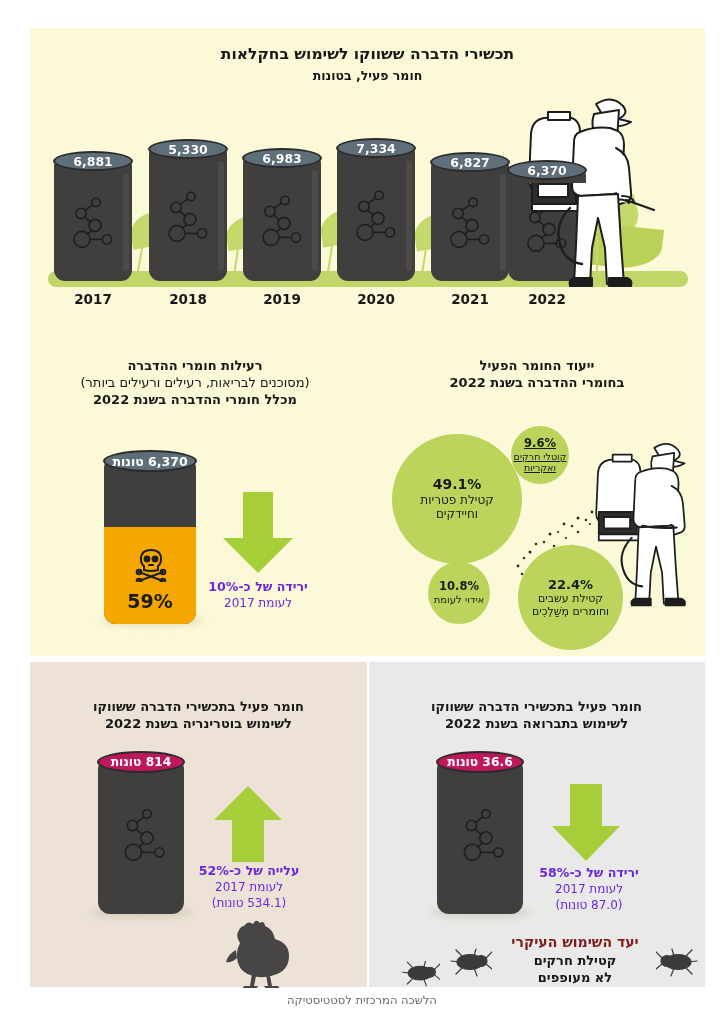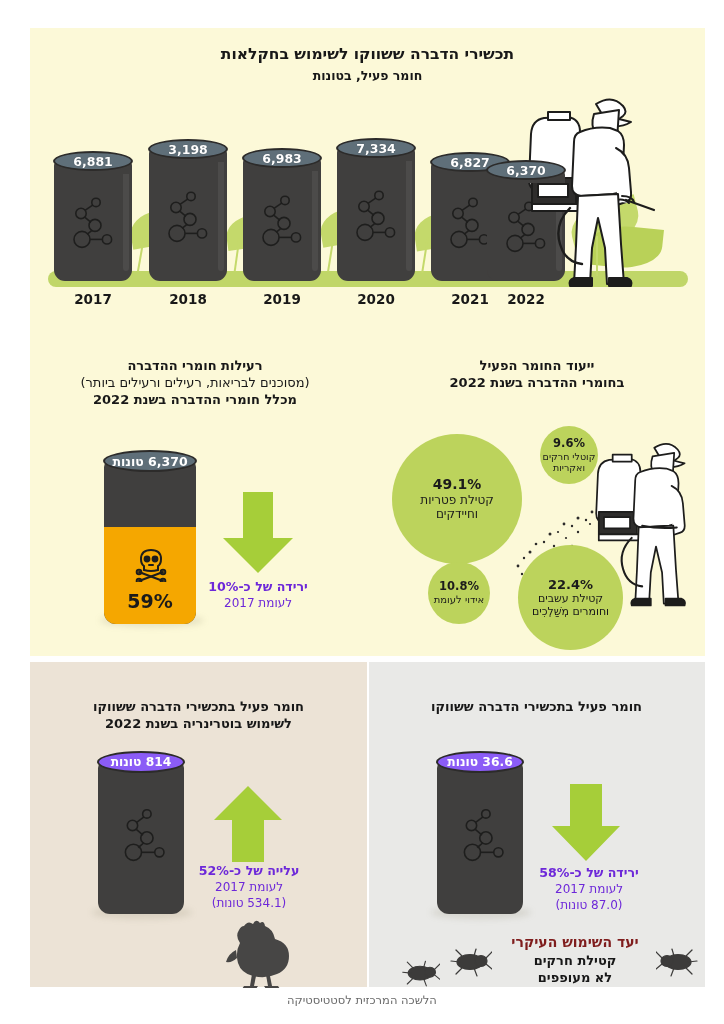--- a/index.html
+++ b/index.html
@@ -79,21 +79,21 @@
   .bubble .p{font-weight:bold;}
   .bubble .l{font-weight:normal;}
 
   
   .bsec-title{position:absolute;text-align:center;font-weight:bold;
       font-size:13px;line-height:1.32;color:#181818;}
   .bbarrel{position:absolute;width:86px;}
   .bbarrel .body{position:absolute;left:0;top:9px;width:86px;height:153px;
       background:#403f3e;border-radius:7px 7px 12px 12px;}
   .bbarrel .lid{position:absolute;left:-1px;top:-1px;width:88px;height:22px;
-      background:#8b5cf6;border:2.6px solid #2c2b2a;border-radius:50%;
+      background:#be185d;border:2.6px solid #2c2b2a;border-radius:50%;
       box-sizing:border-box;display:flex;align-items:center;justify-content:center;
       color:#fff;font-weight:bold;font-size:12.3px;z-index:4;}
 
   #goal{position:absolute;text-align:center;line-height:1.35;}
   #goal .g{color:#7f1d1d;font-weight:bold;font-size:14px;}
   #goal .t{color:#181818;font-weight:bold;font-size:13px;}
 
   #footer{position:absolute;left:0;top:993px;width:724px;text-align:center;
       font-size:11.5px;color:#6a6a6a;}
 </style>
@@ -144,21 +144,21 @@
           </g>
         </svg>
       </div>
       <div class="yr" style="position:absolute;bottom:-26px;">2017</div>
     </div>
 
     <div class="barwrap" style="left:119px;">
       <div class="barrel" style="height:133px;">
         <div class="rim"></div>
         <div class="hl"></div>
-        <div class="lid">3,198</div>
+        <div class="lid">5,330</div>
         <svg class="mol" width="50" height="60" viewBox="0 0 50 60">
           <g stroke="#1d1d1c" stroke-width="1.6" fill="none">
             <circle cx="28" cy="9" r="4.2"></circle>
               <circle cx="13" cy="20" r="5.2"></circle>
             <circle cx="27" cy="32" r="6"></circle>
               <circle cx="14" cy="46" r="8"></circle>
             <circle cx="39" cy="46" r="4.6"></circle>
             <line x1="17" y1="17" x2="25" y2="11.5"></line>
               <line x1="17" y1="24" x2="23" y2="29"></line>
             <line x1="24" y1="37" x2="19" y2="41"></line>
@@ -228,21 +228,21 @@
             <line x1="17" y1="17" x2="25" y2="11.5"></line>
               <line x1="17" y1="24" x2="23" y2="29"></line>
             <line x1="24" y1="37" x2="19" y2="41"></line>
               <line x1="22" y1="46" x2="34" y2="46"></line>
           </g>
         </svg>
       </div>
       <div class="yr" style="position:absolute;bottom:-26px;">2021</div>
     </div>
 
-    <div class="barwrap" style="left:457px;">
+    <div class="barwrap" style="left:478px;">
       <div class="barrel" style="height:112px;">
         <div class="rim"></div>
         <div class="hl"></div>
         <div class="lid">6,370</div>
         <svg class="mol" width="50" height="60" viewBox="0 0 50 60">
           <g stroke="#1d1d1c" stroke-width="1.6" fill="none">
             <circle cx="28" cy="9" r="4.2"></circle>
               <circle cx="13" cy="20" r="5.2"></circle>
             <circle cx="27" cy="32" r="6"></circle>
               <circle cx="14" cy="46" r="8"></circle>
@@ -369,21 +369,21 @@
     <div class="p" style="font-size:13px;">22.4%</div>
     <div class="l">קטילת עשבים</div>
     <div class="l">וחומרים מְשַׁלְכִים</div>
   </div>
 
   <div class="bubble" style="left:428px;top:562px;width:62px;height:62px;font-size:10px;">
     <div class="p" style="font-size:11.5px;">10.8%</div>
     <div class="l">אידוי לעומת</div>
   </div>
 
-  <div class="bubble" style="left:540px;top:426px;width:58px;height:58px;font-size:9.5px;">
+  <div class="bubble" style="left:511px;top:426px;width:58px;height:58px;font-size:9.5px;text-decoration:underline;">
     <div class="p" style="font-size:11.5px;">9.6%</div>
     <div class="l">קוטלי חרקים</div>
     <div class="l">ואקריות</div>
   </div>
 
   <svg class="fig" style="left:578px;top:418px;" width="130" height="212" viewBox="0 0 150 212">
     <g fill="#ffffff" stroke="#1d1d1c" stroke-width="2" stroke-linejoin="round" stroke-linecap="round">
       <path d="M36 32 q-12 2 -13 16 l-2 46 q0 10 10 11 l30 2 q10 -1 10 -11 l1 -50 q0 -13 -12 -15 z"></path>
       <path d="M40 26 h22 v8 h-22 z"></path>
       <path d="M24 92 h44 v26 h-44 z" fill="#2e2d2c"></path>
@@ -444,20 +444,21 @@
       <path d="M22 66 h14 l-2 3 h-14 z"></path>
       <path d="M42 66 h14 l2 3 h-14 z"></path>
       <path d="M14 30 q-8 4 -10 12 q6 1 11 -4 z"></path>
     </g>
   </svg>
 
   <div class="panel" id="panel-health"></div>
 
   <div class="bsec-title" style="left:378px;top:698px;width:317px;">
     <div>חומר פעיל בתכשירי הדברה ששווקו</div>
+    <div>לשימוש בתברואה בשנת 2022</div>
   </div>
 
   <div class="shadow-el" style="left:431px;top:906px;width:100px;height:13px;"></div>
   <div class="bbarrel" style="left:437px;top:752px;height:165px;">
     <div class="body"></div>
     <div class="lid">36.6 טונות</div>
     <svg class="mol" style="left:22px;top:52px;transform:none;" width="48" height="64" viewBox="0 0 50 64">
       <g stroke="#1d1d1c" stroke-width="1.7" fill="none">
         <circle cx="28" cy="9" r="4.4"></circle>
           <circle cx="13" cy="21" r="5.4"></circle>

